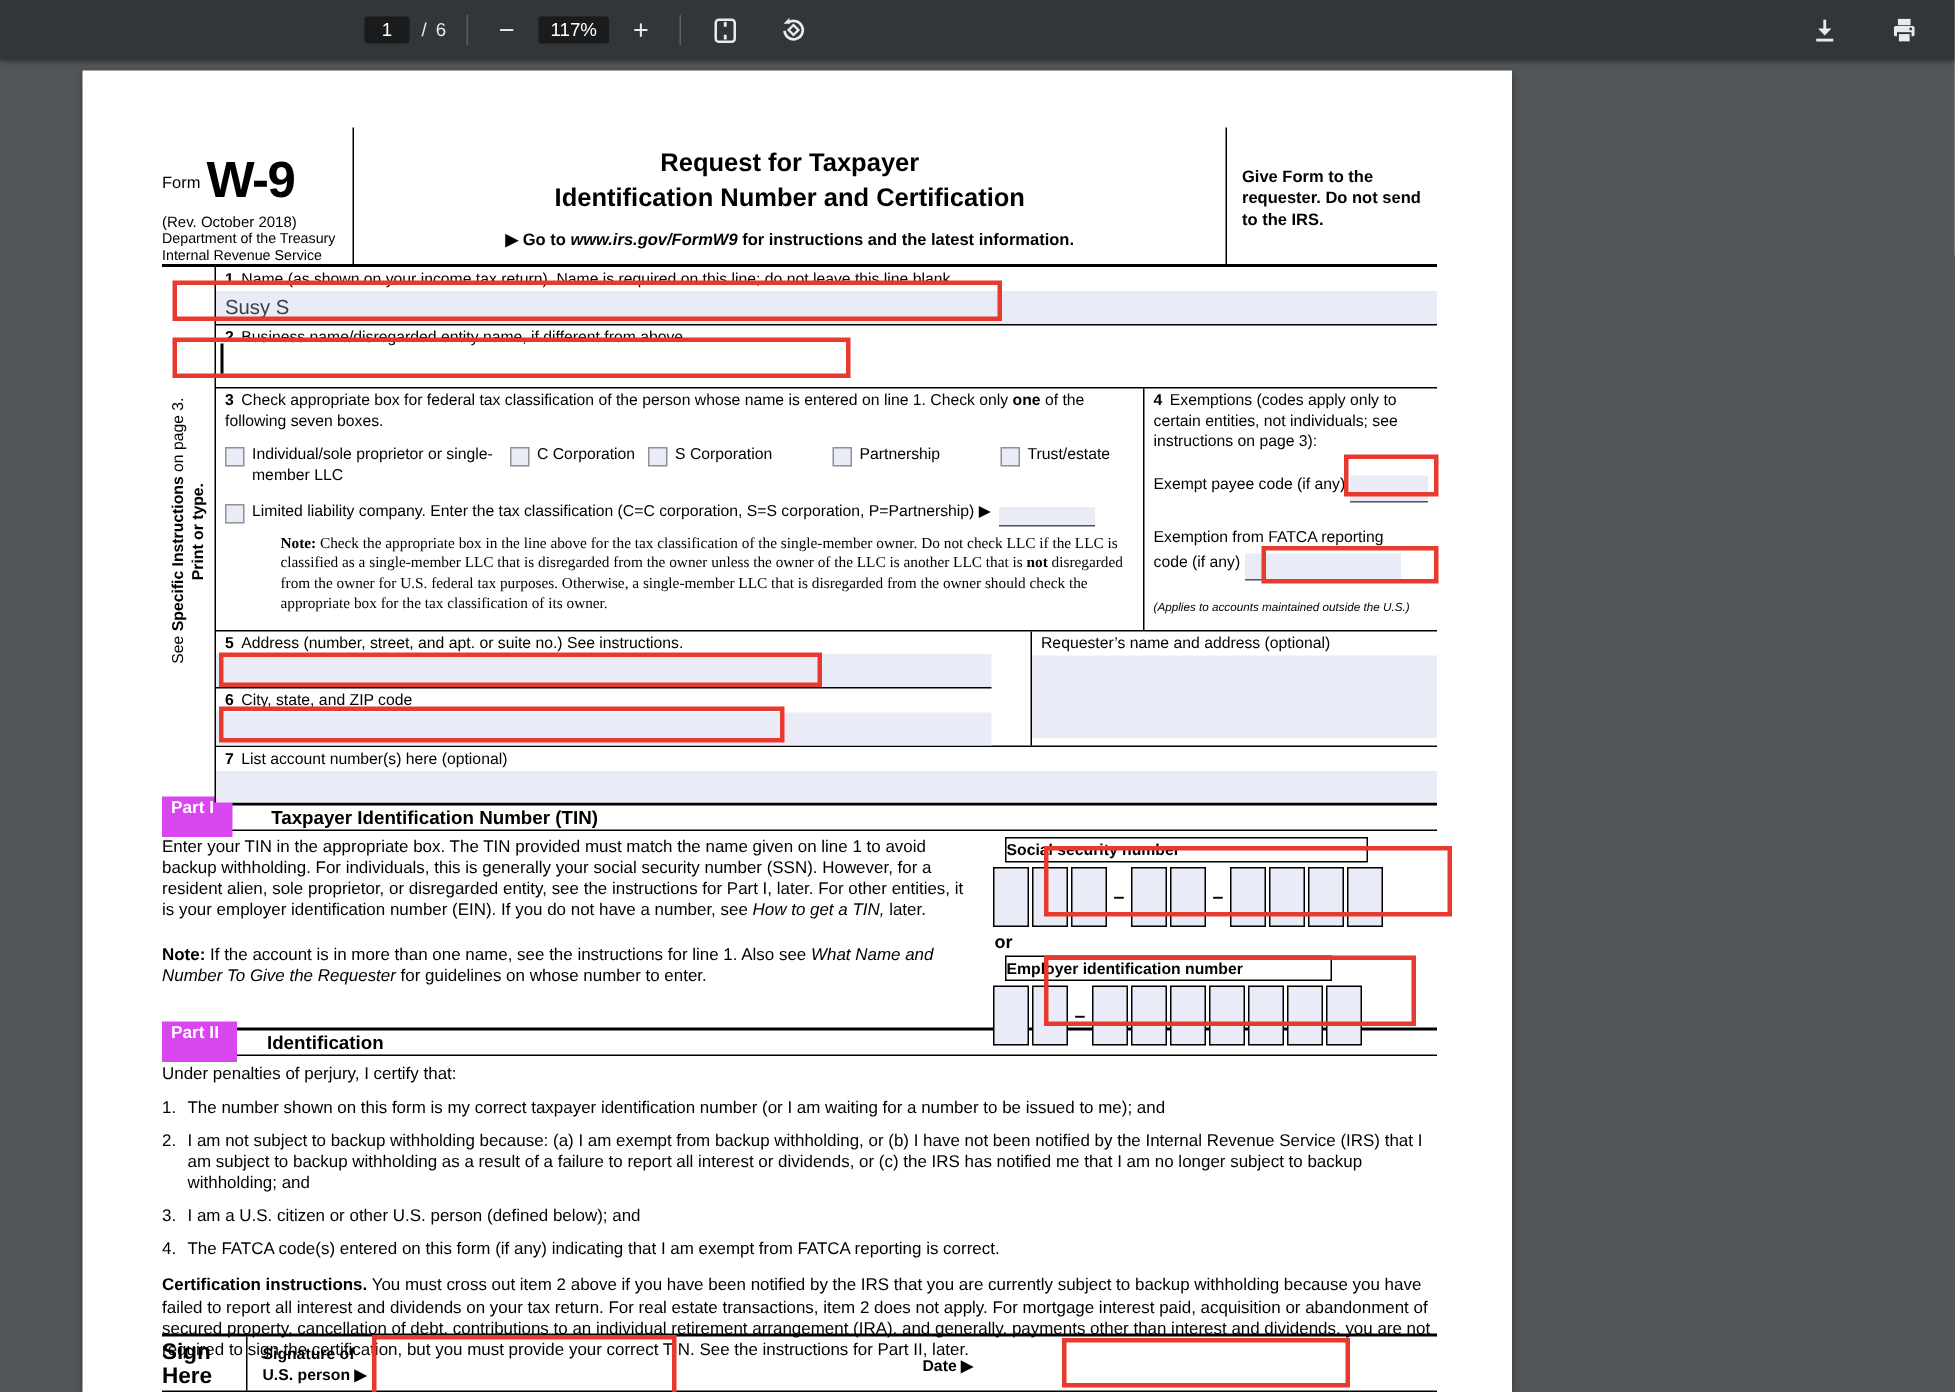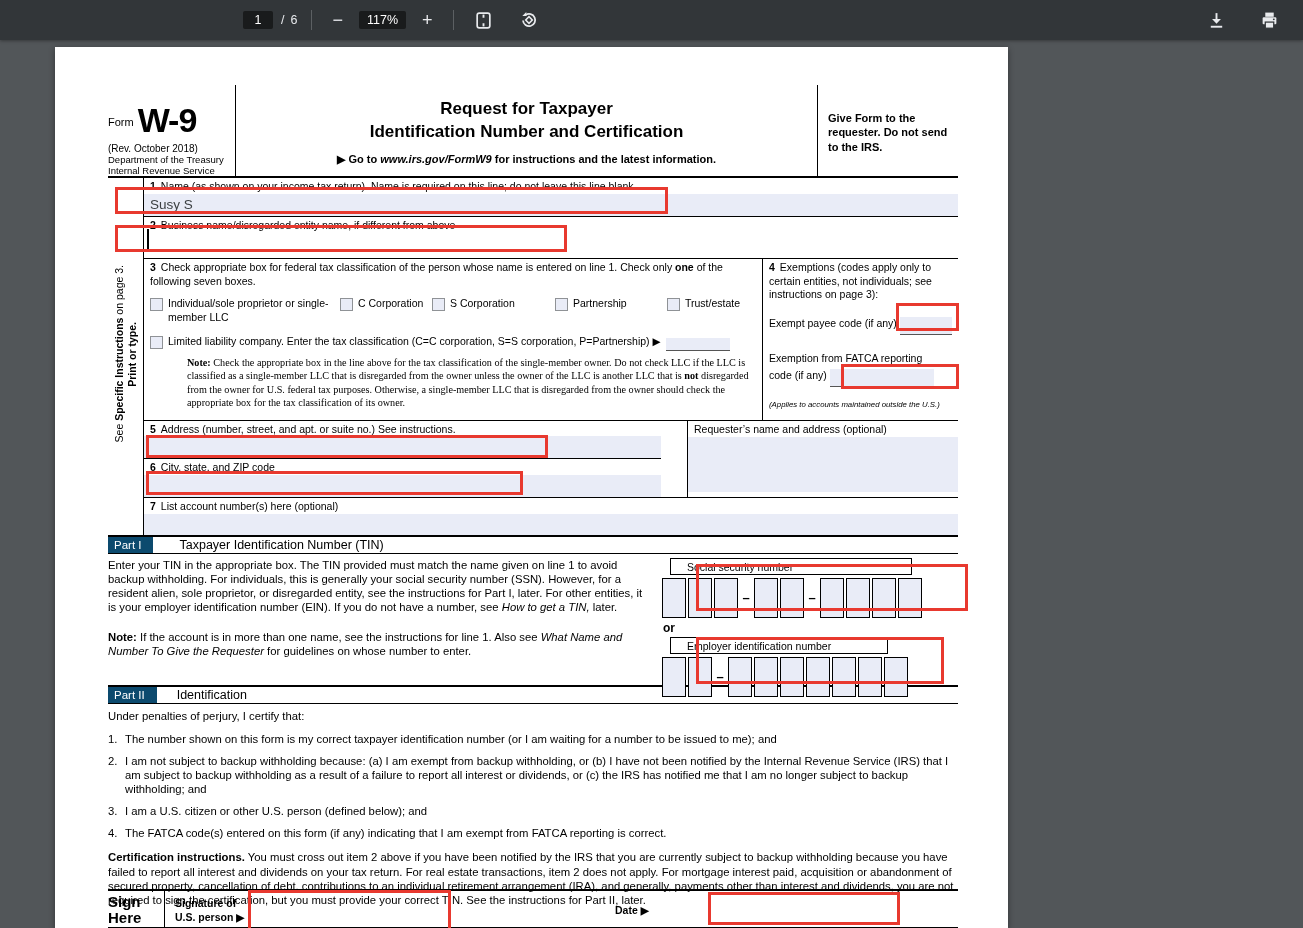--- a/index.html
+++ b/index.html
@@ -79,30 +79,30 @@
   .col56 { width:517px; }
   .sep56 { border-bottom:1px solid #000; }
   .col-req { flex:1; border-left:1.5px solid #000;margin-left:26px; }
   .req-lab { font-size:10.5px; padding:2px 0 2px 6px; }
   .req-fill { background:#e9ecf7; height:55px; }
   .row7 { }
   .row7 .bluefield { height:21px; }
 
   
   .part-head { border-top:2px solid #000; border-bottom:1px solid #000; display:flex; align-items:center; height:19px; }
-  .badge { background:#0c4a6e; color:#fff; font-weight:normal; font-size:11.5px; padding:2px 12px 2px 6px; }
-  .phead { font-weight:normal; font-size:12.5px; margin-left:26px; }
+  .badge { background:#d946ef; color:#fff; font-weight:bold; font-size:11.5px; padding:2px 12px 13px 6px; }
+  .phead { font-weight:bold; font-size:12.5px; margin-left:26px; }
 
   .part1-body { display:flex; padding-top:4px; height:131px; }
   .p1-left { width:542px; font-size:11.3px; line-height:1.24; }
   .p1-left p + p { margin-top:16px; }
   .it { font-style:italic; }
   .bd { font-weight:bold; }
   .p1-right { width:273px; margin-left:12px; }
-  .tin-label-box { border:1px solid #000; font-weight:normal; font-size:10.5px; padding:2px 4px 1px 16px; margin-left:8px; }
+  .tin-label-box { border:1px solid #000; font-weight:bold; font-size:10.5px; padding:2px 4px 1px 0; margin-left:8px; }
   .ssn-lab { width:242px; }
   .ein-lab { width:218px; }
   .tin-row { display:flex; margin-top:3px; height:40px; }
   .cell { width:24px; border:1px solid #000; background:#e9ecf7; margin-right:2px; }
   .dash { width:12px; display:flex; align-items:center; justify-content:center; font-weight:bold;
           font-size:13px; margin-right:2px; }
   .or { font-weight:bold; font-size:12px; margin:3px 0 2px 1px; }
 
   .part2-body { font-size:11.3px; line-height:1.25; padding-top:5px; height:185px; }
   .p2-intro { margin-bottom:9px; }

